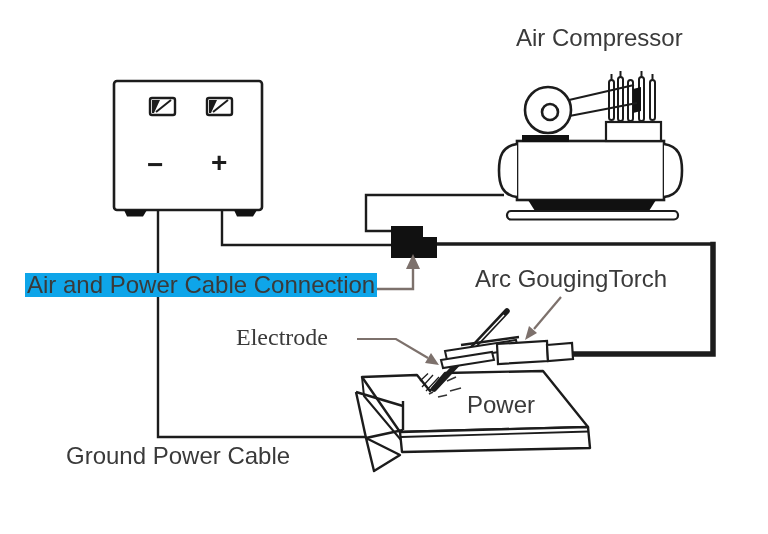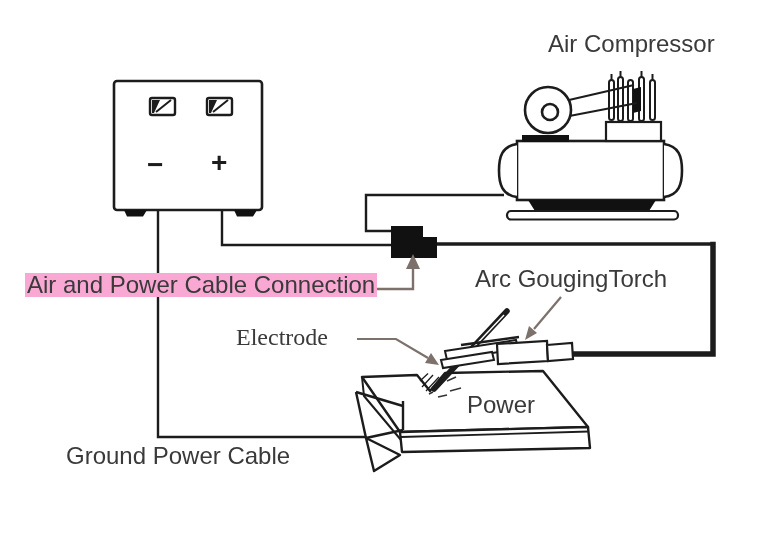--- a/index.html
+++ b/index.html
@@ -13,21 +13,21 @@
   #stage{position:absolute;left:0;top:0;width:768px;height:534px;}
   svg{position:absolute;left:0;top:0;}
   .lbl{
     position:absolute;
     font-size:24px;
     line-height:1.0;
     color:#3a3a3a;
     white-space:nowrap;
     letter-spacing:0px;
   }
-  .lbl.masked{background:#f9a8d4;padding:0 2px;}
+  .lbl.masked{background:#0ea5e9;padding:0 2px;}
   .term{
     position:absolute;
     font-size:28px;
     font-weight:bold;
     color:#1c1c1c;
     line-height:1.0;
   }
 </style>
 </head>
 <body>
@@ -164,21 +164,21 @@
       <polygon points="439,365 425,363 431,353" stroke="none"></polygon>
     </g>
 
     <g>
       <line x1="561" y1="297" x2="534" y2="329" stroke-width="2.2"></line>
       <polygon points="525,340 529,326 537,333" stroke="none"></polygon>
     </g>
   </g>
 </svg>
 
-<div class="lbl" style="left:548px;top:26px;margin-top:6px;">Air Compressor</div>
+<div class="lbl" style="left:516px;top:26px;">Air Compressor</div>
 
 
 <div class="lbl masked" style="left:25px;top:273px;">Air and Power Cable Connection</div>
 
 <div class="lbl" style="left:475px;top:267px;">Arc GougingTorch</div>
 
 <div class="lbl" style="left:236px;top:325px;font-family:Liberation Serif, serif;">Electrode</div>
 
 <div class="lbl" style="left:467px;top:393px;">Power</div>
 

